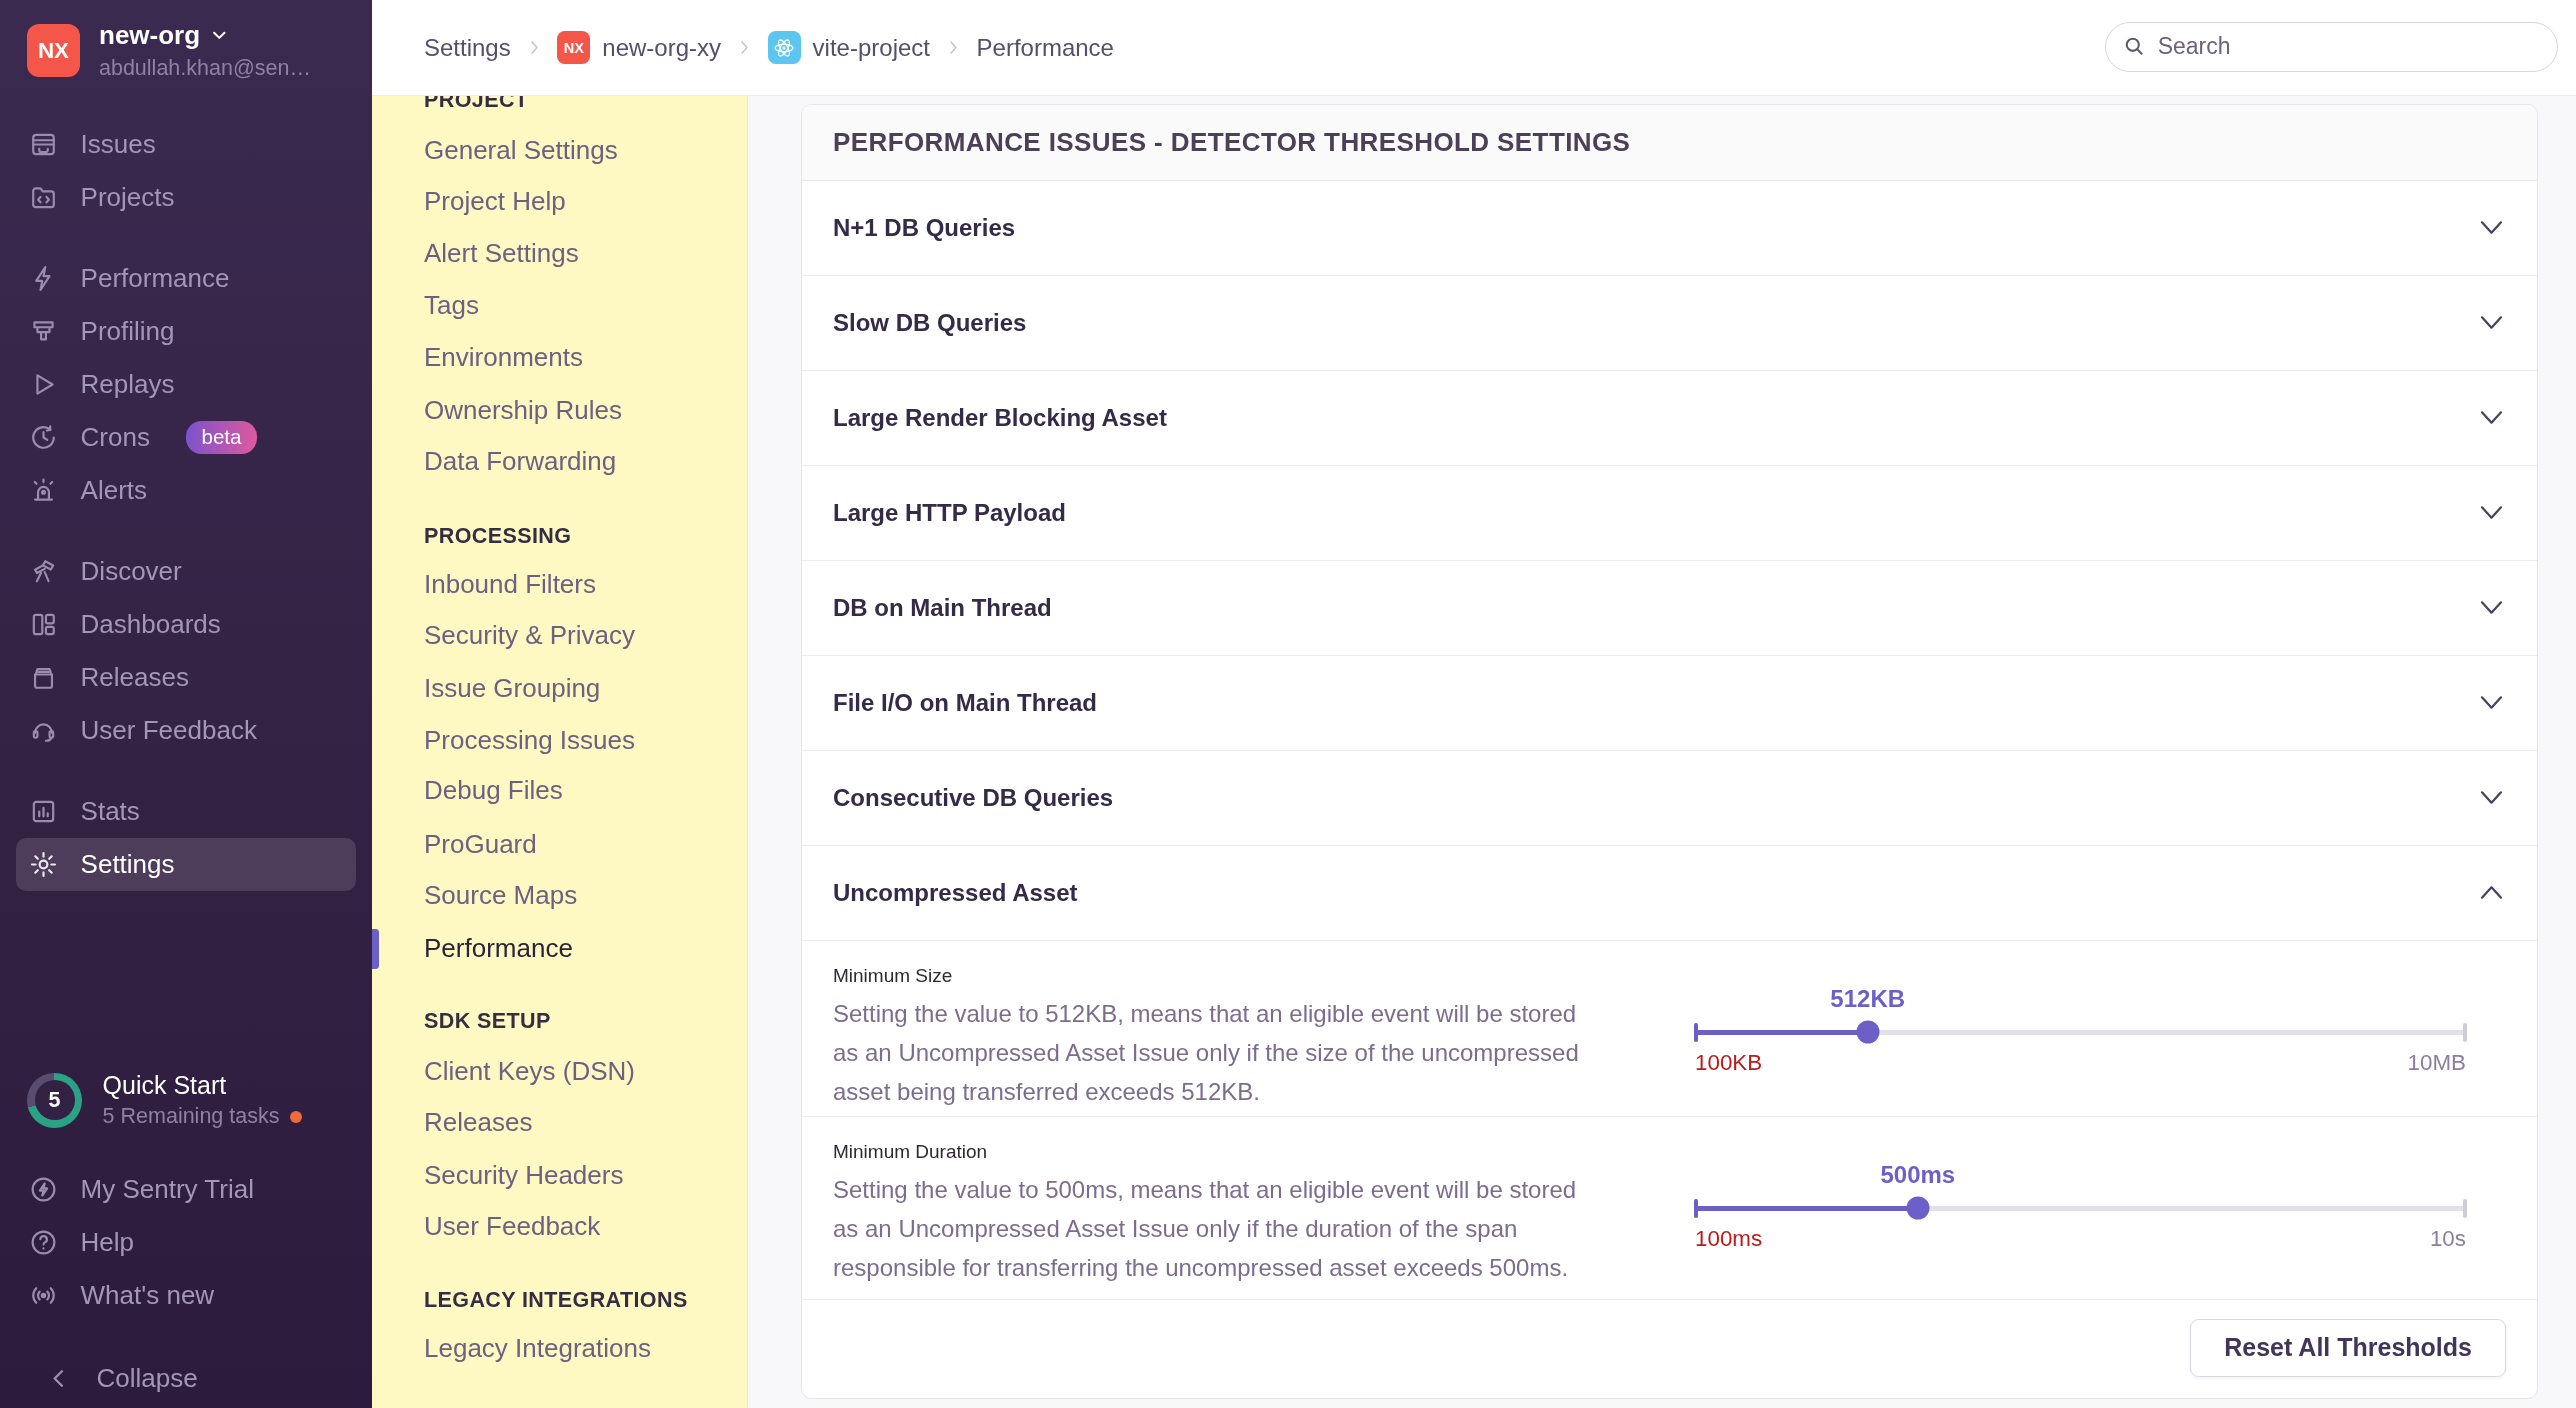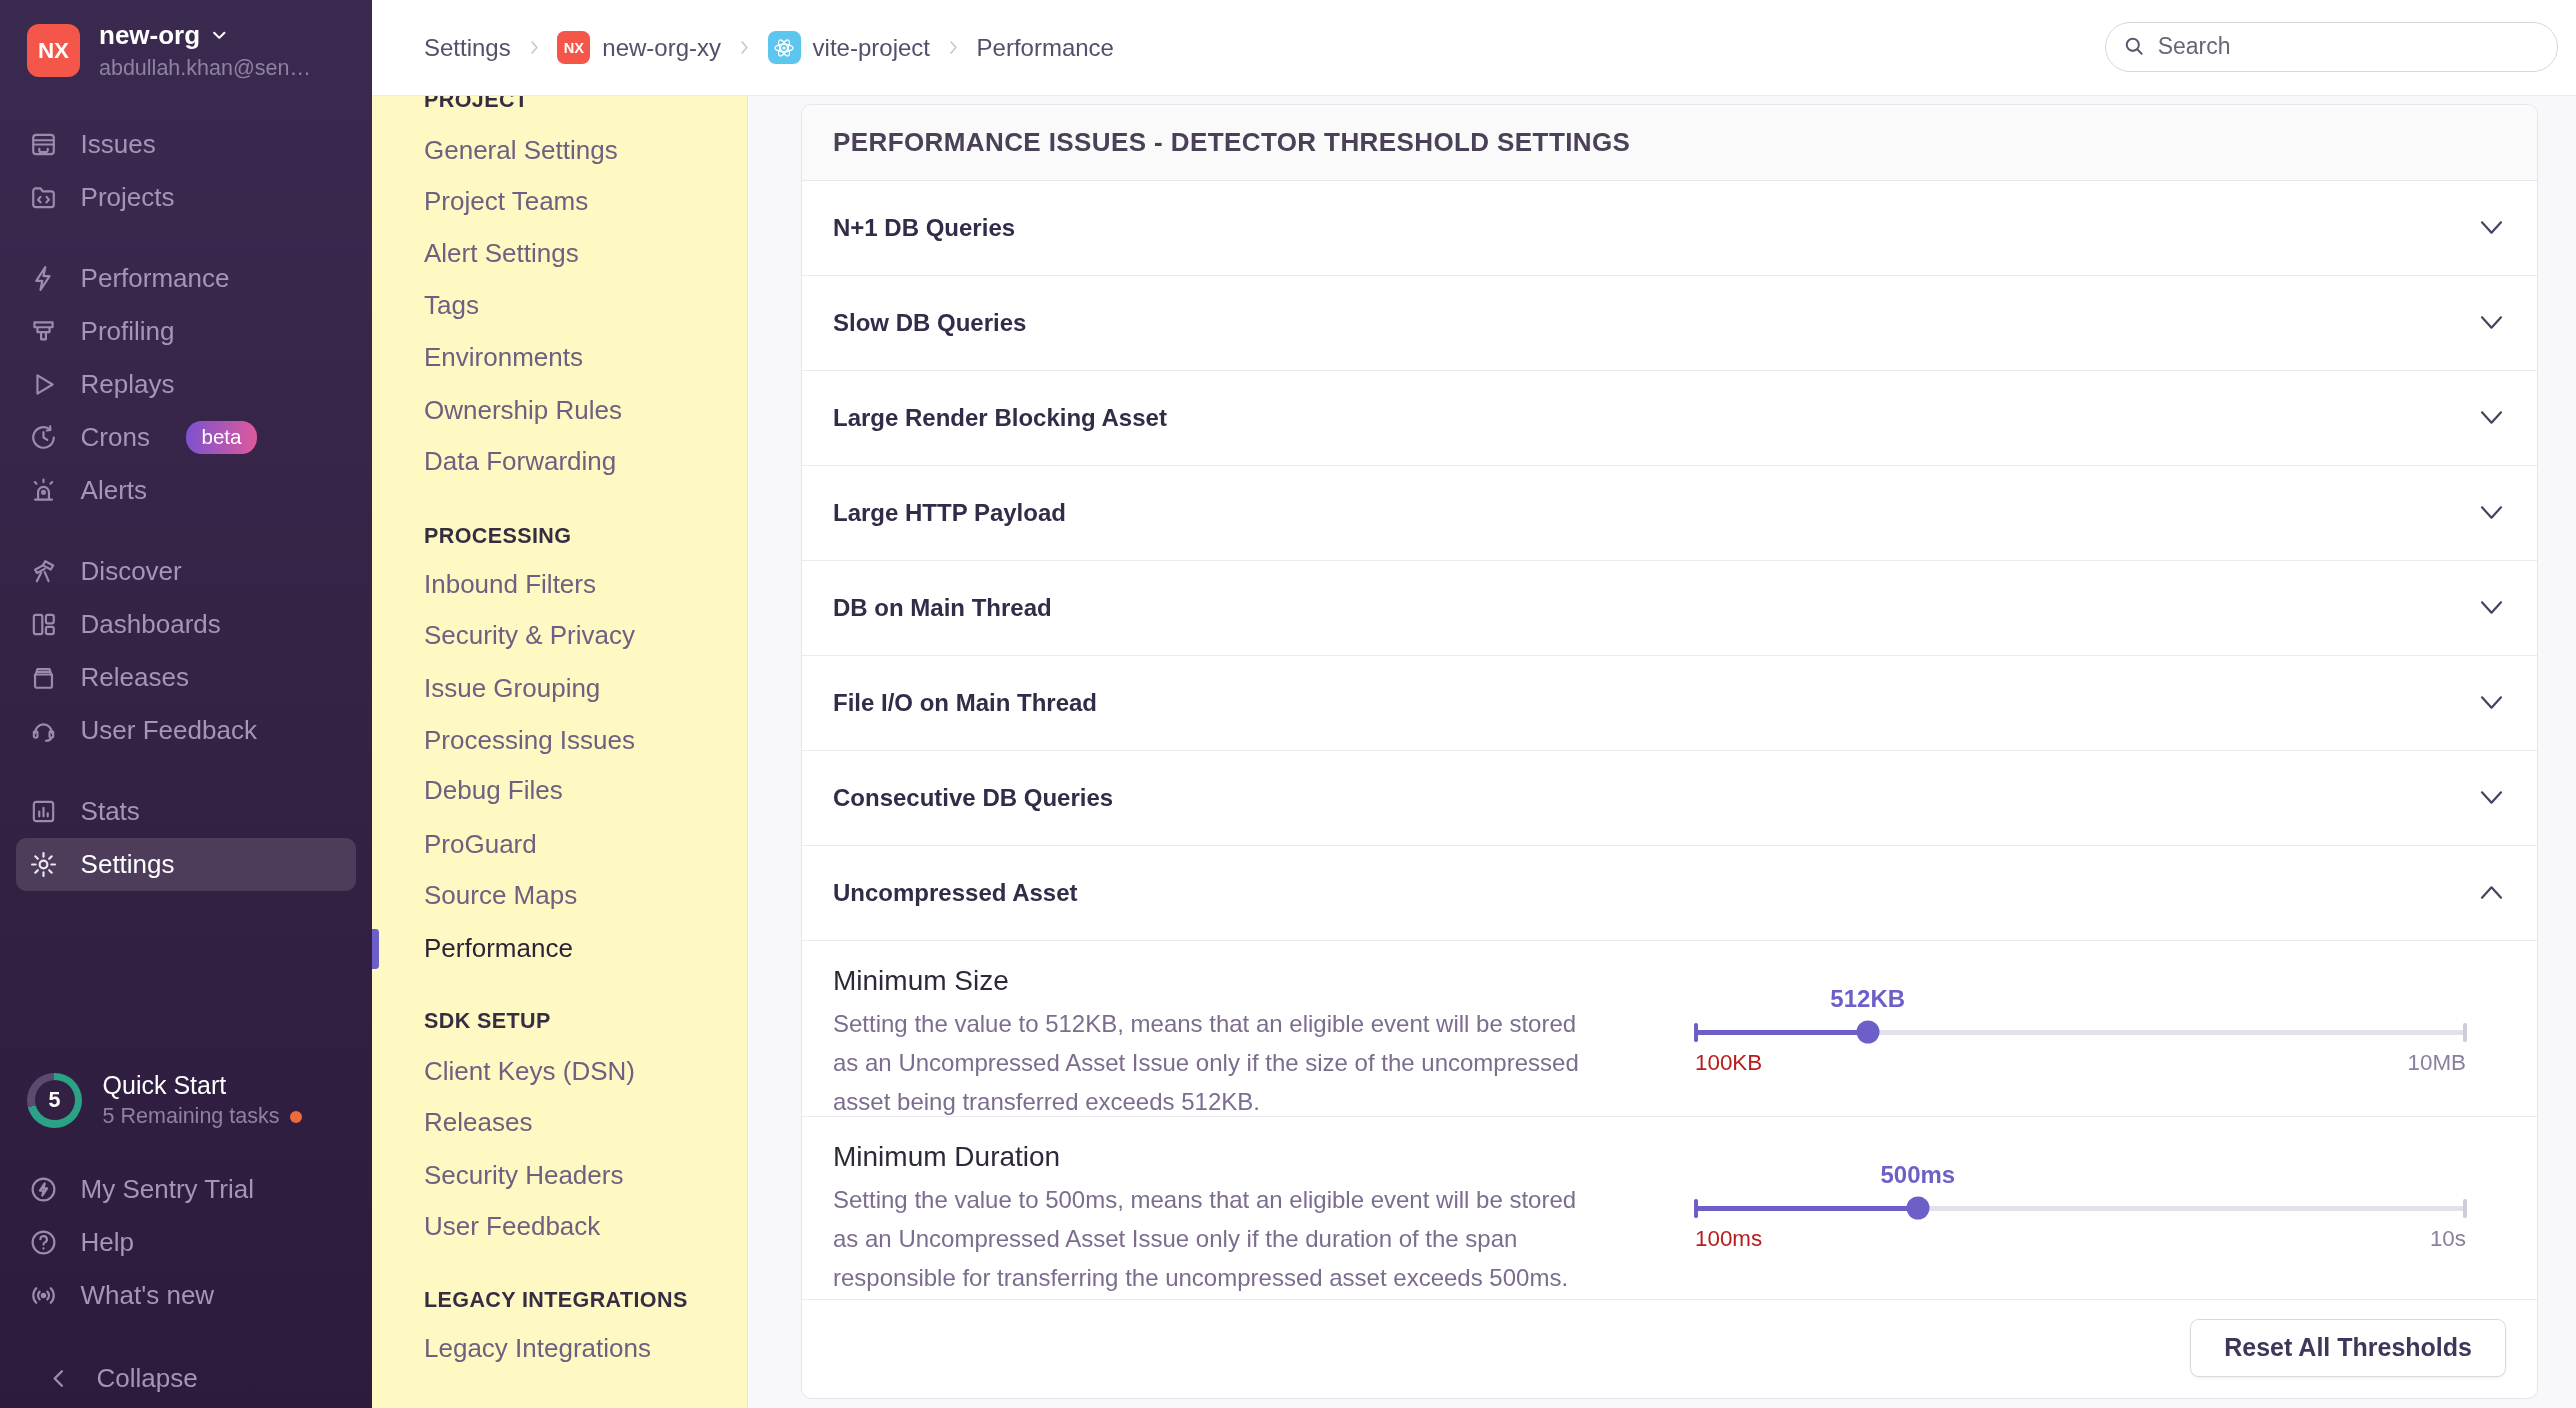--- a/index.html
+++ b/index.html
@@ -65,21 +65,21 @@
     border:0.9px solid #e6e4ec;border-radius:10.3px;overflow:hidden;}
   .card-header{height:76px;background:#fafafa;border-bottom:0.9px solid #e8e6ee;display:flex;align-items:center;
     padding-left:31px;font-size:26px;font-weight:bold;color:#4a4158;letter-spacing:0.4px;}
   .acc-row{height:95px;display:flex;align-items:center;justify-content:space-between;
     padding:0 31px;border-bottom:0.9px solid #eceaf0;cursor:pointer;}
   .acc-title{font-size:24px;font-weight:600;color:#332b48;}
   .acc-chev{width:29px;height:19px;color:#4a4160;}
   .setting-row{position:relative;border-bottom:0.9px solid #eceaf0;}
   .setting-row.size{height:176px;}
   .setting-row.dur{height:183px;}
-  .set-title{font-size:28px;font-weight:500;color:#2f2838;padding:24px 0 0 31px;}
+  .set-title{font-size:19px;font-weight:500;color:#2f2838;padding:24px 0 0 31px;}
   .set-desc{font-size:24px;color:#7c6d8f;line-height:1.62;width:757px;margin:8.6px 0 0 31px;}
   .sliderwrap{position:absolute;right:71px;top:0;width:771px;height:100%;}
   .slider{position:absolute;left:0;right:0;top:89px;height:5.2px;background:#e2e0e8;border-radius:2.6px;}
   .slider .fill{position:absolute;left:0;top:0;height:5.2px;background:#6C5FC7;border-radius:2.6px 0 0 2.6px;}
   .slider .tick{position:absolute;top:-6.9px;width:4.3px;height:19px;border-radius:1.7px;}
   .slider .tick.l{left:-0.9px;background:#6C5FC7;}
   .slider .tick.r{right:-0.9px;background:#cfccd8;}
   .slider .thumb{position:absolute;top:2.6px;width:23px;height:23px;border-radius:50%;background:#6C5FC7;
     transform:translate(-50%,-50%);cursor:grab;}
   .slider .val{position:absolute;top:-45px;transform:translateX(-50%);font-size:24px;font-weight:bold;
@@ -294,21 +294,21 @@
           </svg>
         </span>
       <span>Collapse</span>
     </div>
   </div>
 </div>
 
 <div class="subnav">
   <div class="sn-header" style="top:88px">PROJECT</div>
   <div class="sn-item" style="top:136px">General Settings</div>
-  <div class="sn-item" style="top:187px">Project Teams</div>
+  <div class="sn-item" style="top:187px">Project Help</div>
   <div class="sn-item" style="top:239px">Alert Settings</div>
   <div class="sn-item" style="top:291px">Tags</div>
   <div class="sn-item" style="top:343px">Environments</div>
   <div class="sn-item" style="top:396px">Ownership Rules</div>
   <div class="sn-item" style="top:447px">Data Forwarding</div>
 
   <div class="sn-header" style="top:524px">PROCESSING</div>
   <div class="sn-item" style="top:570px">Inbound Filters</div>
   <div class="sn-item" style="top:621px">Security &amp; Privacy</div>
   <div class="sn-item" style="top:674px">Issue Grouping</div>

